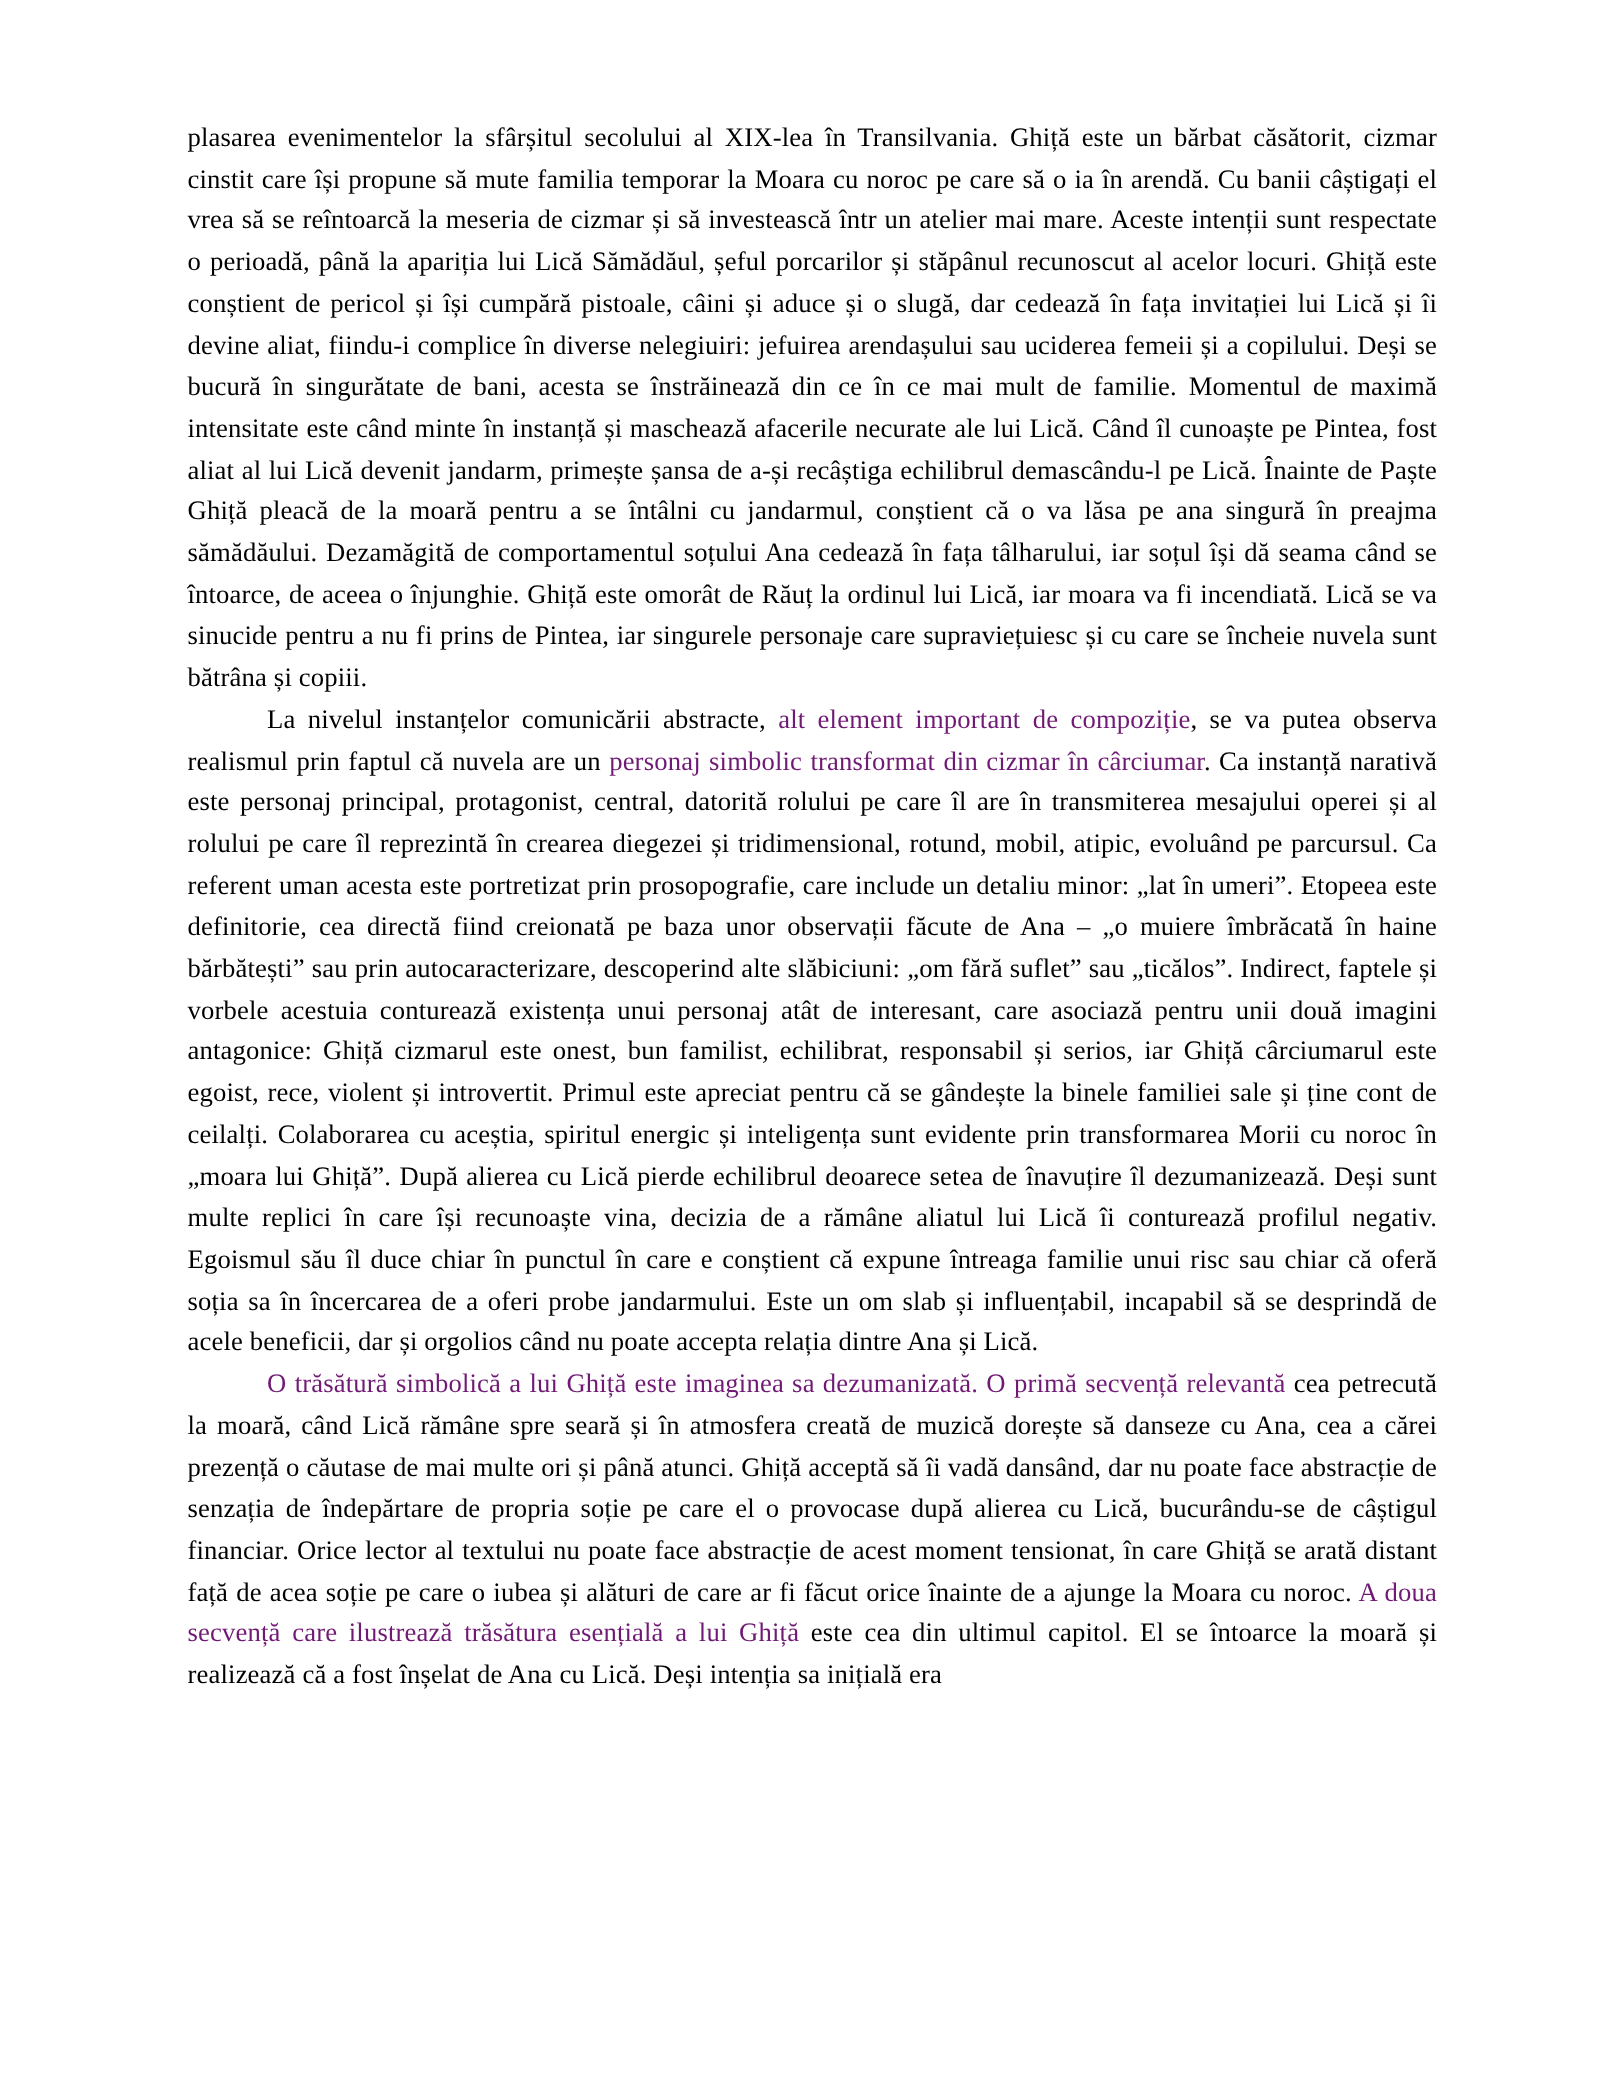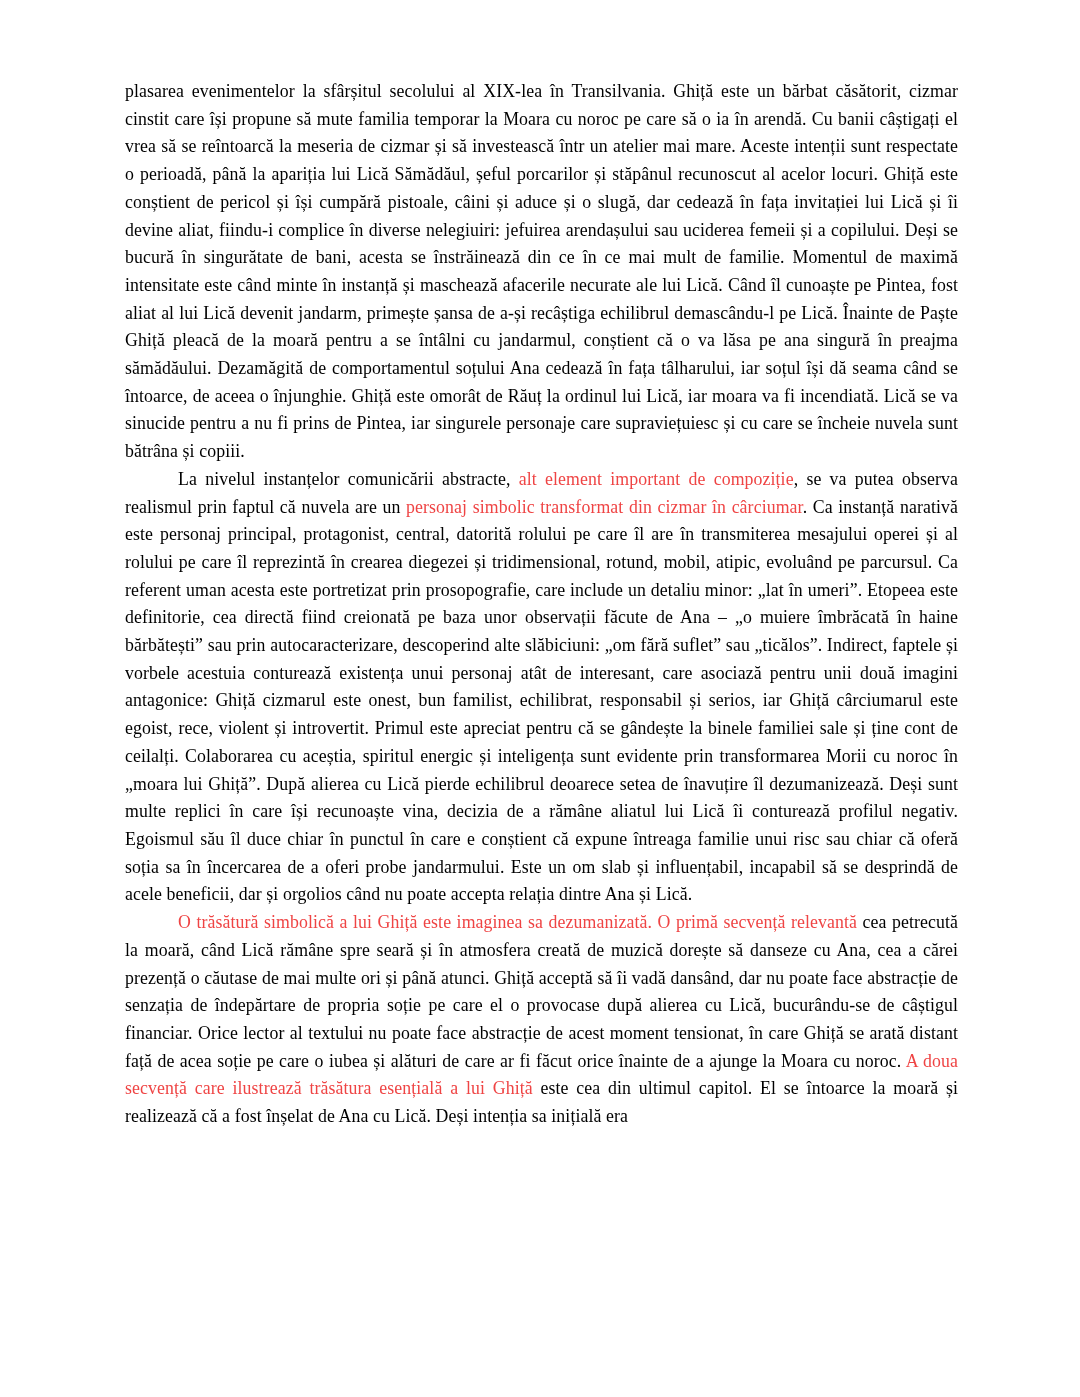--- a/index.html
+++ b/index.html
@@ -22,21 +22,21 @@
     color: #000000;
   }
   .para {
     font-size: 17.8px;
     line-height: 27.7px;
     text-align: justify;
     color: #000000;
     letter-spacing: 0.1px;
   }
   .para.indent { text-indent: 53px; }
-  .run-red { color: #ef4444; }
+  .run-red { color: #701a75; }
   .run-black { color: #000000; }
 </style>
 </head>
 <body>
 
 <div class="page">
   <div class="doc-body">
       <p class="para"><span class="run-black">plasarea evenimentelor la sfârșitul secolului al XIX-lea în Transilvania. Ghiță este un bărbat căsătorit, cizmar cinstit care își propune să mute familia temporar la Moara cu noroc pe care să o ia în arendă. Cu banii câștigați el vrea să se reîntoarcă la meseria de cizmar și să investească într un atelier mai mare. Aceste intenții sunt respectate o perioadă, până la apariția lui Lică Sămădăul, șeful porcarilor și stăpânul recunoscut al acelor locuri. Ghiță este conștient de pericol și își cumpără pistoale, câini și aduce și o slugă, dar cedează în fața invitației lui Lică și îi devine aliat, fiindu-i complice în diverse nelegiuiri: jefuirea arendașului sau uciderea femeii și a copilului. Deși se bucură în singurătate de bani, acesta se înstrăinează din ce în ce mai mult de familie. Momentul de maximă intensitate este când minte în instanță și maschează afacerile necurate ale lui Lică. Când îl cunoaște pe Pintea, fost aliat al lui Lică devenit jandarm, primește șansa de a-și recâștiga echilibrul demascându-l pe Lică. Înainte de Paște Ghiță pleacă de la moară pentru a se întâlni cu jandarmul, conștient că o va lăsa pe ana singură în preajma sămădăului. Dezamăgită de comportamentul soțului Ana cedează în fața tâlharului, iar soțul își dă seama când se întoarce, de aceea o înjunghie. Ghiță este omorât de Răuț la ordinul lui Lică, iar moara va fi incendiată. Lică se va sinucide pentru a nu fi prins de Pintea, iar singurele personaje care supraviețuiesc și cu care se încheie nuvela sunt bătrâna și copiii.</span></p>
       <p class="para indent"><span class="run-black">La nivelul instanțelor comunicării abstracte, </span><span class="run-red">alt element important de compoziție</span><span class="run-black">, se va putea observa realismul prin faptul că nuvela are un </span><span class="run-red">personaj simbolic transformat din cizmar în cârciumar</span><span class="run-black">. Ca instanță narativă este personaj principal, protagonist, central, datorită rolului pe care îl are în transmiterea mesajului operei și al rolului pe care îl reprezintă în crearea diegezei și tridimensional, rotund, mobil, atipic, evoluând pe parcursul. Ca referent uman acesta este portretizat prin prosopografie, care include un detaliu minor: „lat în umeri”. Etopeea este definitorie, cea directă fiind creionată pe baza unor observații făcute de Ana – „o muiere îmbrăcată în haine bărbătești” sau prin autocaracterizare, descoperind alte slăbiciuni: „om fără suflet” sau „ticălos”. Indirect, faptele și vorbele acestuia conturează existența unui personaj atât de interesant, care asociază pentru unii două imagini antagonice: Ghiță cizmarul este onest, bun familist, echilibrat, responsabil și serios, iar Ghiță cârciumarul este egoist, rece, violent și introvertit. Primul este apreciat pentru că se gândește la binele familiei sale și ține cont de ceilalți. Colaborarea cu aceștia, spiritul energic și inteligența sunt evidente prin transformarea Morii cu noroc în „moara lui Ghiță”. După alierea cu Lică pierde echilibrul deoarece setea de înavuțire îl dezumanizează. Deși sunt multe replici în care își recunoaște vina, decizia de a rămâne aliatul lui Lică îi conturează profilul negativ. Egoismul său îl duce chiar în punctul în care e conștient că expune întreaga familie unui risc sau chiar că oferă soția sa în încercarea de a oferi probe jandarmului. Este un om slab și influențabil, incapabil să se desprindă de acele beneficii, dar și orgolios când nu poate accepta relația dintre Ana și Lică.</span></p>
       <p class="para indent"><span class="run-red">O trăsătură simbolică a lui Ghiță este imaginea sa dezumanizată. O primă secvență relevantă</span><span class="run-black"> cea petrecută la moară, când Lică rămâne spre seară și în atmosfera creată de muzică dorește să danseze cu Ana, cea a cărei prezență o căutase de mai multe ori și până atunci. Ghiță acceptă să îi vadă dansând, dar nu poate face abstracție de senzația de îndepărtare de propria soție pe care el o provocase după alierea cu Lică, bucurându-se de câștigul financiar. Orice lector al textului nu poate face abstracție de acest moment tensionat, în care Ghiță se arată distant față de acea soție pe care o iubea și alături de care ar fi făcut orice înainte de a ajunge la Moara cu noroc. </span><span class="run-red">A doua secvență care ilustrează trăsătura esențială a lui Ghiță</span><span class="run-black"> este cea din ultimul capitol. El se întoarce la moară și realizează că a fost înșelat de Ana cu Lică. Deși intenția sa inițială era</span></p>

